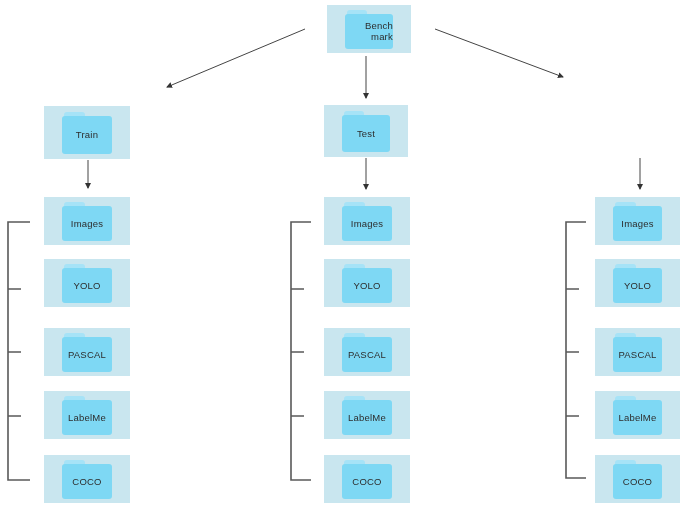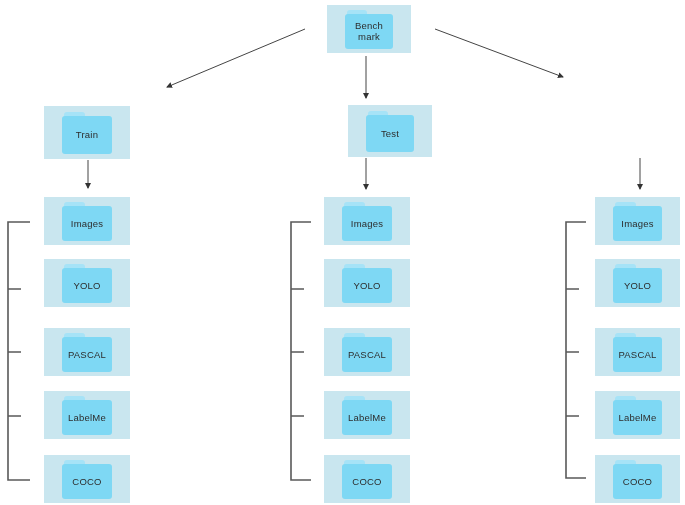--- a/index.html
+++ b/index.html
@@ -34,21 +34,21 @@
     border-radius:3px 3px 0 0;
   }
   .folder-body{
     position:absolute;
     left:0;top:0;right:0;bottom:0;
     background:#7ed8f4;
     border-radius:3px;
     display:flex;
     align-items:center;
     justify-content:center;
-    text-align:center;
+    text-align:right;
   }
   .folder-label{
     font-size:9.5px;
     line-height:1.2;
     color:#2d2d2d;
     letter-spacing:.2px;
   }
 </style>
 </head>
 <body>
@@ -91,21 +91,21 @@
 
   <div class="node" style="left:44px;top:106px;width:86px;height:53px;">
     <div class="folder">
       <div class="folder-tab"></div>
       <div class="folder-body">
         <span class="folder-label">Train</span>
       </div>
     </div>
   </div>
 
-  <div class="node" style="left:324px;top:105px;width:84px;height:52px;margin-left:24px;">
+  <div class="node" style="left:324px;top:105px;width:84px;height:52px;">
     <div class="folder">
       <div class="folder-tab"></div>
       <div class="folder-body">
         <span class="folder-label">Test</span>
       </div>
     </div>
   </div>
 
 
   <div class="node" style="left:44px;top:197px;width:86px;height:48px;">

